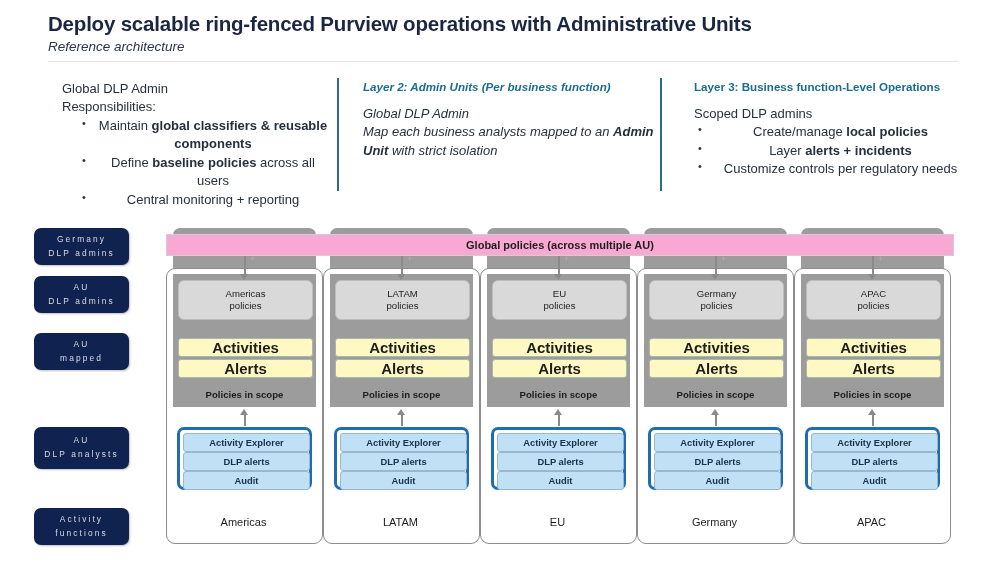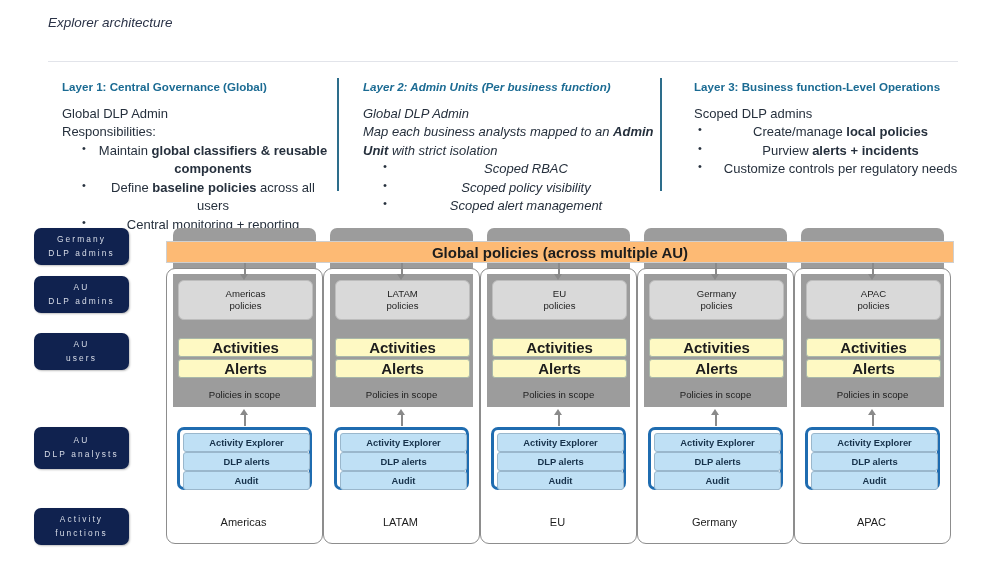--- a/index.html
+++ b/index.html
@@ -106,21 +106,21 @@
     position:absolute;left:12px;width:133px;height:17px;
     background:#fef9c3;border:1px solid #a9b8a9;border-radius:3px;
     display:flex;align-items:center;justify-content:center;
     font-size:15px;font-weight:bold;color:#1d1d1d;
   }
   .green-activities{top:110px;}
   .green-alerts{top:131px;}
 
   .scope-label{
     position:absolute;left:7px;top:161px;width:143px;
-    text-align:center;font-size:9.6px;font-weight:normal;color:#1d1d1d;
+    text-align:center;font-size:9.6px;font-weight:bold;color:#1d1d1d;
   }
 
   .blue-group{
     position:absolute;left:11px;top:199px;width:135px;height:63px;
     border:3px solid #1f6cb0;border-radius:7px;background:#ffffff;
     box-sizing:border-box;
   }
   .blue-item{
     position:absolute;left:3px;width:125px;height:17px;
     background:#bfe0f5;border:1px solid #9ab7cc;border-radius:3px;
@@ -150,87 +150,81 @@
     border-bottom:6px solid #8a8a8a;
   }
   .plus-mark{
     position:absolute;left:10px;top:2px;width:7px;height:7px;
     color:#b0b0b0;font-size:9px;line-height:7px;
   }
 
   
   #global-bar{
     position:absolute;left:166px;top:234px;width:786px;height:20px;
-    background:#fdba74;border:1px solid #cfcfcf;
+    background:#f9a8d4;border:1px solid #cfcfcf;
     display:flex;align-items:center;justify-content:center;
-    font-size:15px;font-weight:bold;color:#1d1d1d;
+    font-size:11px;font-weight:bold;color:#1d1d1d;
     z-index:5;
-    margin-top:7px;
   }
 </style>
 </head>
 <body>
 
 <div id="header">
-  <div id="page-subtitle">Explorer architecture</div>
+  <div id="page-title">Deploy scalable ring-fenced Purview operations with Administrative Units</div>
+  <div id="page-subtitle">Reference architecture</div>
 </div>
 <div id="title-rule"></div>
 
 <div class="layer" id="layer1">
-  <div class="layer-title">Layer 1: Central Governance (Global)</div>
   <div class="layer-body">
     <div class="ln">Global DLP Admin</div>
     <div class="ln">Responsibilities:</div>
     <ul class="layer-list indented" id="l1-bullets">
         <li><span>Maintain </span><b>global classifiers &amp; reusable components</b></li>
         <li><span>Define </span><b>baseline policies</b><span> across all users</span></li>
         <li><span>Central monitoring + reporting</span></li>
       </ul>
   </div>
 </div>
 
 <div class="layer" id="layer2">
   <div class="layer-title">Layer 2: Admin Units (Per business function)</div>
   <div class="layer-body">
     <div class="ln">Global DLP Admin</div>
     <div class="ln" id="l2-rich"><span>Map each business analysts mapped to an </span><b>Admin Unit</b><span> with strict isolation</span></div>
-    <ul class="layer-list indented" id="l2-bullets">
-        <li><span>Scoped RBAC</span></li>
-        <li><span>Scoped policy visibility</span></li>
-        <li><span>Scoped alert management</span></li>
-      </ul>
   </div>
 </div>
 
 <div class="layer" id="layer3">
   <div class="layer-title">Layer 3: Business function-Level Operations</div>
   <div class="layer-body">
     <div class="ln">Scoped DLP admins</div>
     <ul class="layer-list" id="l3-bullets">
         <li><span>Create/manage </span><b>local policies</b></li>
-        <li><span>Purview </span><b>alerts + incidents</b></li>
+        <li><span>Layer </span><b>alerts + incidents</b></li>
         <li><span>Customize controls per regulatory needs</span></li>
       </ul>
   </div>
 </div>
 
 <div class="layer-divider" id="div1"></div>
 <div class="layer-divider" id="div2"></div>
 
 <div class="pill" id="pill-global">
     <div>Germany</div>
     <div>DLP admins</div>
   </div>
 <div class="pill" id="pill-auadmins">
     <div>AU</div>
     <div>DLP admins</div>
   </div>
 <div class="pill" id="pill-auusers">
     <div>AU</div>
-    <div>users</div>
+    <div>mapped</div>
   </div>
 <div class="pill" id="pill-analysts">
     <div>AU</div>
     <div>DLP analysts</div>
   </div>
 <div class="pill" id="pill-bizfn">
     <div>Activity</div>
     <div>functions</div>
   </div>
 

